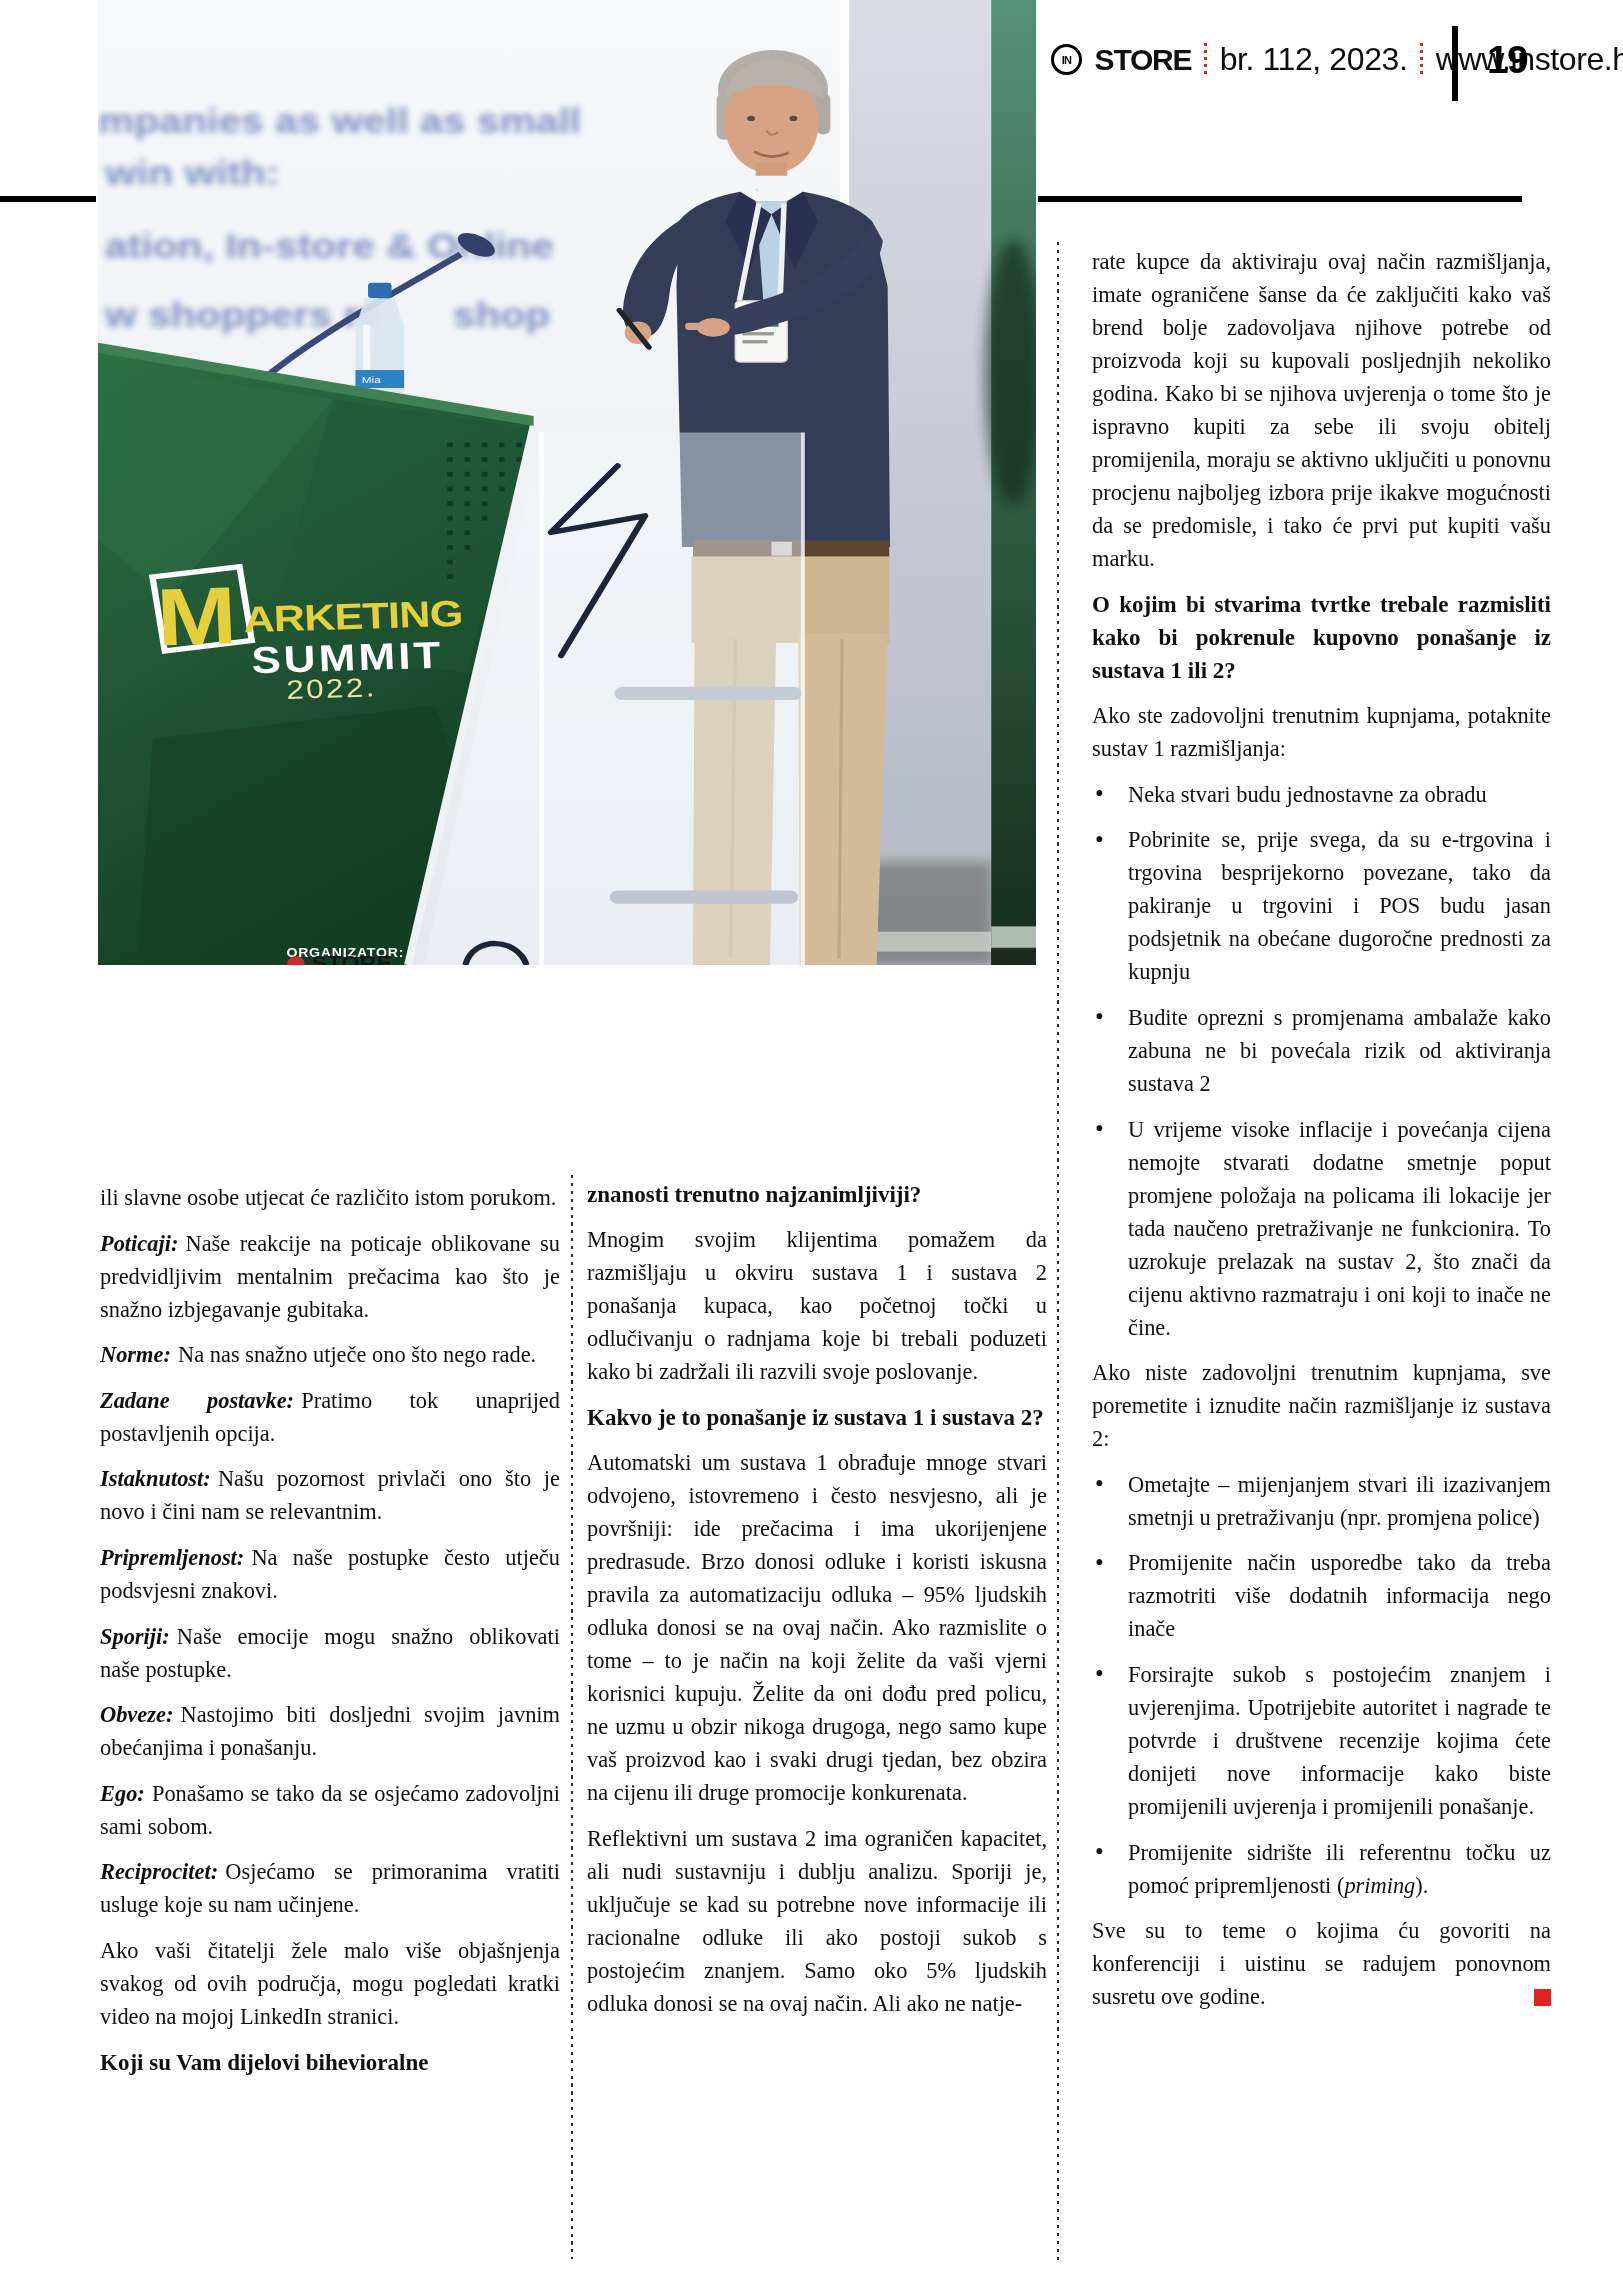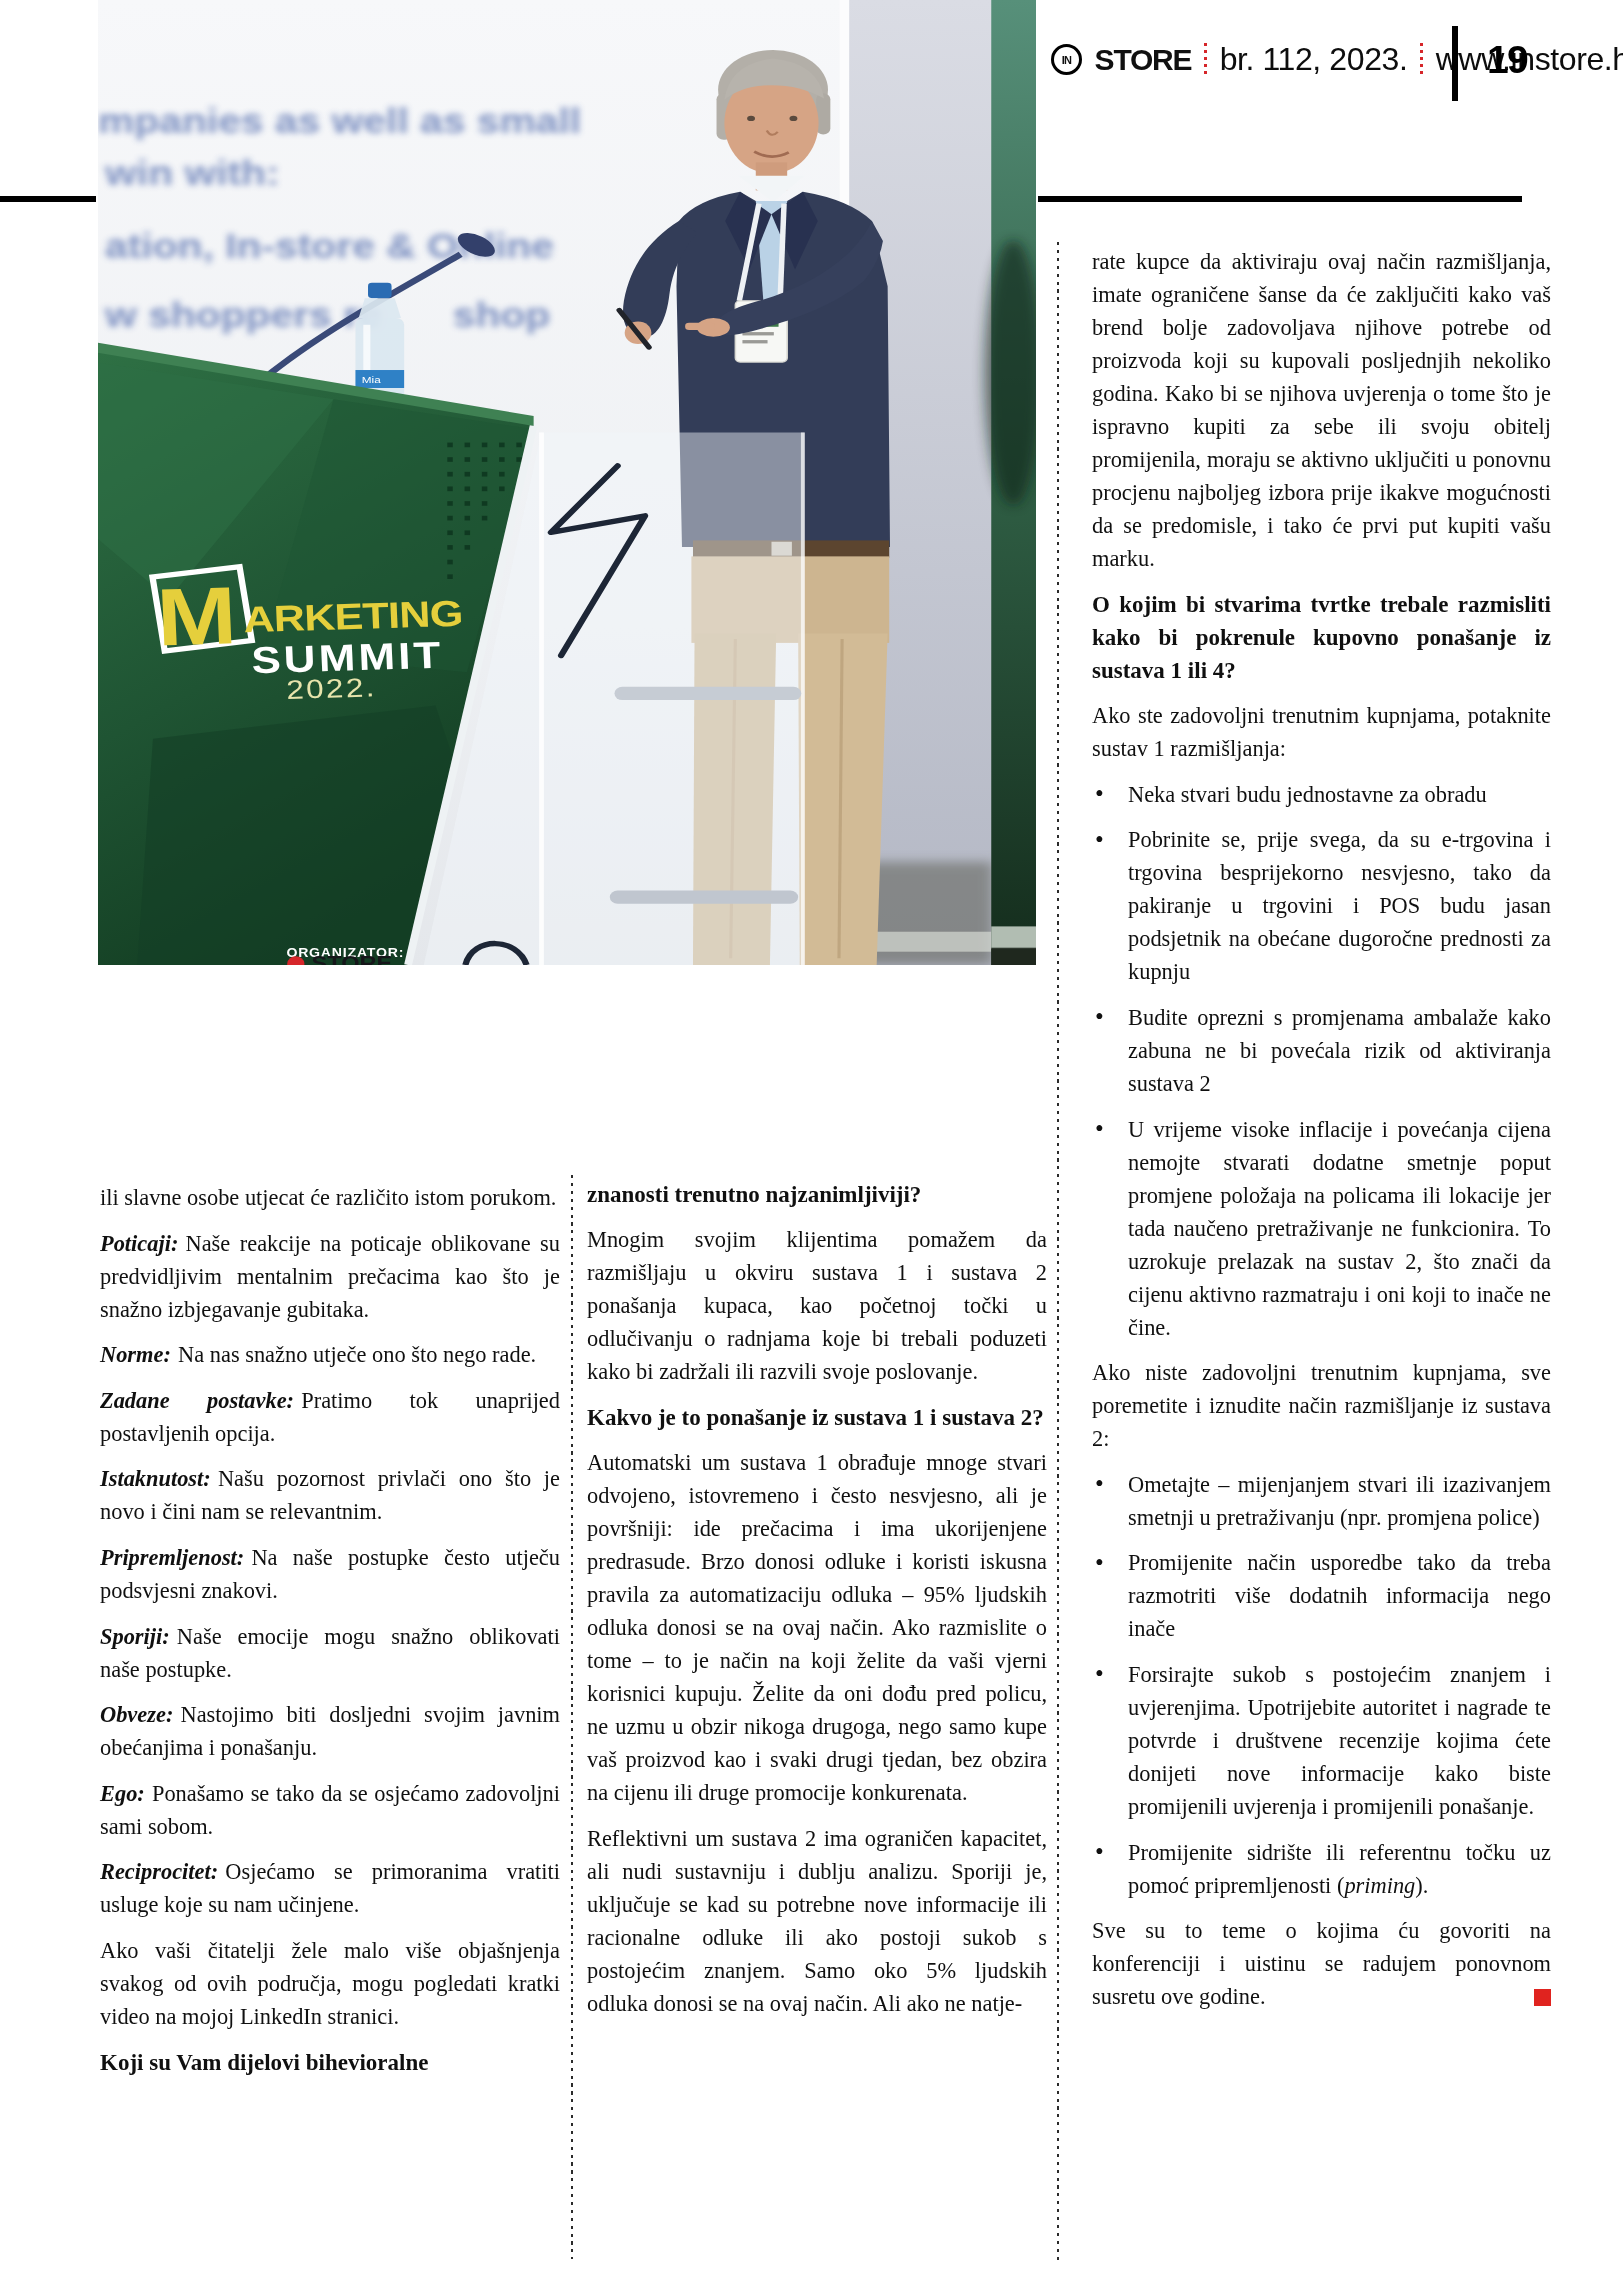--- a/index.html
+++ b/index.html
@@ -263,25 +263,25 @@
 <section class="col col-mid">
   <h3 class="h">znanosti trenutno najzanimljiviji?</h3>
   <p class="b"><span>Mnogim svojim klijentima pomažem da razmišljaju u okviru sustava 1 i sustava 2 ponašanja kupaca, kao početnoj točki u odlučivanju o radnjama koje bi trebali poduzeti kako bi zadržali ili razvili svoje poslovanje.</span></p>
   <h3 class="h">Kakvo je to ponašanje iz sustava 1 i sustava 2?</h3>
   <p class="b"><span>Automatski um sustava 1 obrađuje mnoge stvari odvojeno, istovremeno i često nesvjesno, ali je površniji: ide prečacima i ima ukorijenjene predrasude. Brzo donosi odluke i koristi iskusna pravila za automatizaciju odluka – 95% ljudskih odluka donosi se na ovaj način. Ako razmislite o tome – to je način na koji želite da vaši vjerni korisnici kupuju. Želite da oni dođu pred policu, ne uzmu u obzir nikoga drugoga, nego samo kupe vaš proizvod kao i svaki drugi tjedan, bez obzira na cijenu ili druge promocije konkurenata.</span></p>
   <p class="b"><span>Reflektivni um sustava 2 ima ograničen kapacitet, ali nudi sustavniju i dublju analizu. Sporiji je, uključuje se kad su potrebne nove informacije ili racionalne odluke ili ako postoji sukob s postojećim znanjem. Samo oko 5% ljudskih odluka donosi se na ovaj način. Ali ako ne natje-</span></p>
 </section>
 
 <section class="col col-right">
   <p class="b"><span>rate kupce da aktiviraju ovaj način razmišljanja, imate ograničene šanse da će zaključiti kako vaš brend bolje zadovoljava njihove potrebe od proizvoda koji su kupovali posljednjih nekoliko godina. Kako bi se njihova uvjerenja o tome što je ispravno kupiti za sebe ili svoju obitelj promijenila, moraju se aktivno uključiti u ponovnu procjenu najboljeg izbora prije ikakve mogućnosti da se predomisle, i tako će prvi put kupiti vašu marku.</span></p>
-  <h3 class="h">O kojim bi stvarima tvrtke trebale razmisliti kako bi pokrenule kupovno ponašanje iz sustava 1 ili 4?</h3>
+  <h3 class="h">O kojim bi stvarima tvrtke trebale razmisliti kako bi pokrenule kupovno ponašanje iz sustava 1 ili 2?</h3>
   <p class="b"><span>Ako ste zadovoljni trenutnim kupnjama, potaknite sustav 1 razmišljanja:</span></p>
   <ul class="bullets">
     <li><span>Neka stvari budu jednostavne za obradu</span></li>
-    <li><span>Pobrinite se, prije svega, da su e-trgovina i trgovina besprijekorno nesvjesno, tako da pakiranje u trgovini i POS budu jasan podsjetnik na obećane dugoročne prednosti za kupnju</span></li>
+    <li><span>Pobrinite se, prije svega, da su e-trgovina i trgovina besprijekorno povezane, tako da pakiranje u trgovini i POS budu jasan podsjetnik na obećane dugoročne prednosti za kupnju</span></li>
     <li><span>Budite oprezni s promjenama ambalaže kako zabuna ne bi povećala rizik od aktiviranja sustava 2</span></li>
     <li><span>U vrijeme visoke inflacije i povećanja cijena nemojte stvarati dodatne smetnje poput promjene položaja na policama ili lokacije jer tada naučeno pretraživanje ne funkcionira. To uzrokuje prelazak na sustav 2, što znači da cijenu aktivno razmatraju i oni koji to inače ne čine.</span></li>
   </ul>
   <p class="b"><span>Ako niste zadovoljni trenutnim kupnjama, sve poremetite i iznudite način  razmišljanje iz sustava 2:</span></p>
   <ul class="bullets">
     <li><span>Ometajte – mijenjanjem stvari ili izazivanjem smetnji u pretraživanju (npr. promjena police)</span></li>
     <li><span>Promijenite način usporedbe tako da treba razmotriti više dodatnih informacija nego inače</span></li>
     <li><span>Forsirajte sukob s postojećim znanjem i uvjerenjima. Upotrijebite autoritet i nagrade te potvrde i društvene recenzije kojima ćete donijeti nove informacije kako biste promijenili uvjerenja i promijenili ponašanje.</span></li>
     <li><span>Promijenite sidrište ili referentnu točku uz pomoć pripremljenosti (</span><em>priming</em><span>).</span></li>
   </ul>

